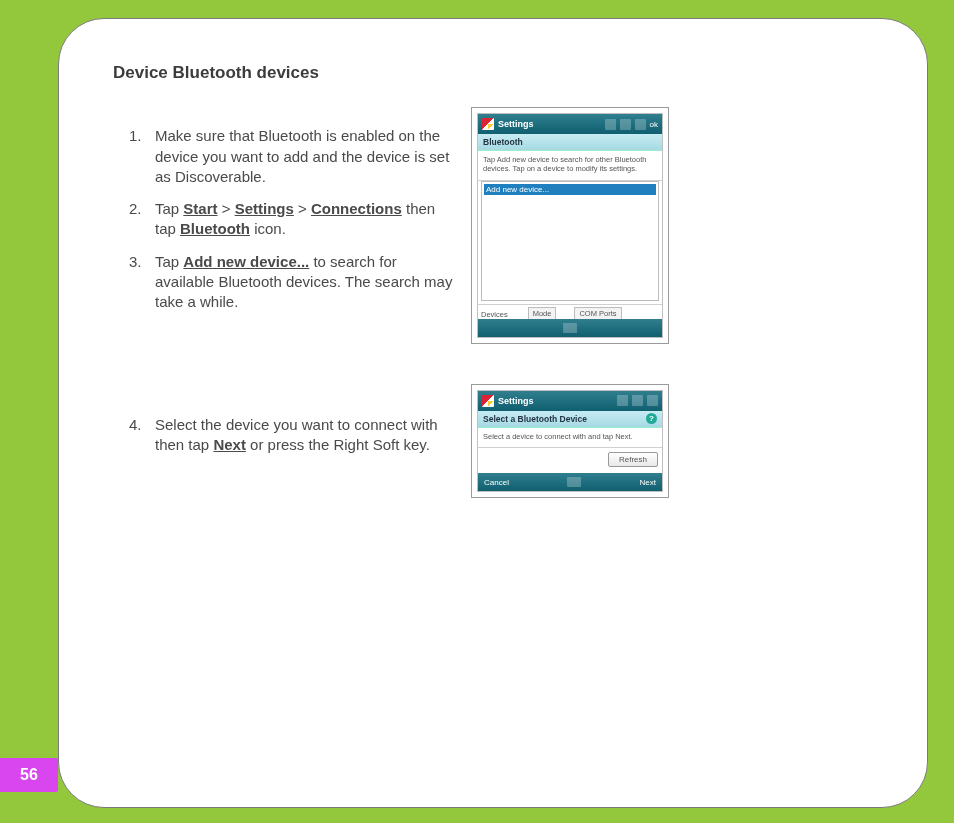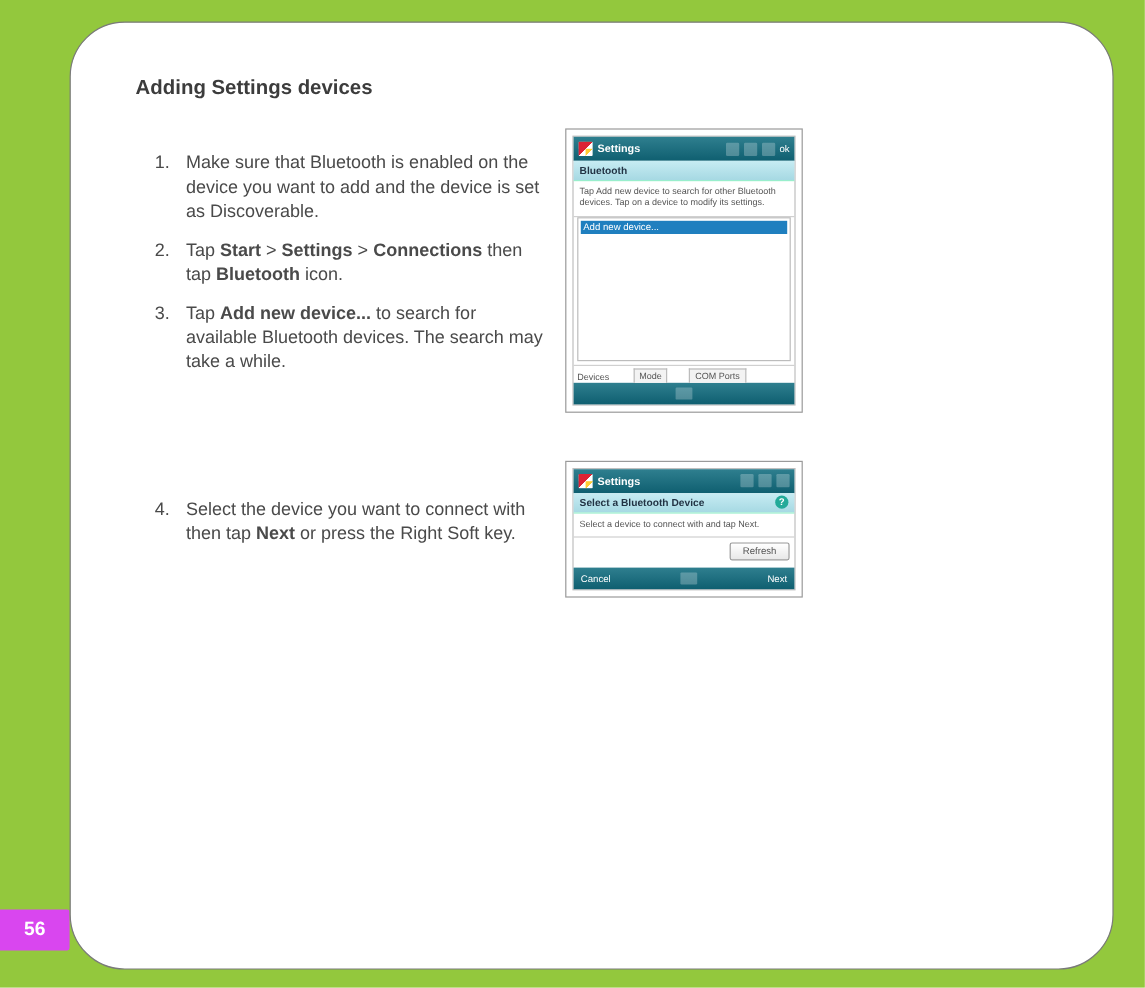--- a/index.html
+++ b/index.html
@@ -67,21 +67,21 @@
     padding-left: 0;
   }
   ol.ol > li::before {
     content: counter(step) ".";
     position: absolute;
     left: -26px;
     top: 0;
     font-size: 15px;
     color: #4a4a4a;
   }
-  .b { font-weight: bold; }
+  .b { font-weight: bold; text-decoration: underline; }
 
   
   .shot {
     flex: 0 0 198px;
     border: 1px solid #9a9a9a;
     background: #ffffff;
     padding: 5px;
   }
   .wm {
     width: 100%;
@@ -164,21 +164,21 @@
     margin-top:-1px;
   }
 </style>
 </head>
 <body>
 
 <div class="page-number-tab">56</div>
 
 <div class="page-card">
 
-  <h2 class="title">Adding Settings devices</h2>
+  <h2 class="title">Device Bluetooth devices</h2>
 
   <div class="block">
     <div class="steps">
       <ol class="ol">
         <li>
           <span>Make sure that Bluetooth is enabled on the device you want to add and the device is set as Discoverable.</span>
         </li>
         <li>
           <span>Tap </span><span class="b">Start</span><span> &gt; </span><span class="b">Settings</span><span> &gt; </span><span class="b">Connections</span><span> then tap </span><span class="b">Bluetooth</span><span> icon.</span>
         </li>

